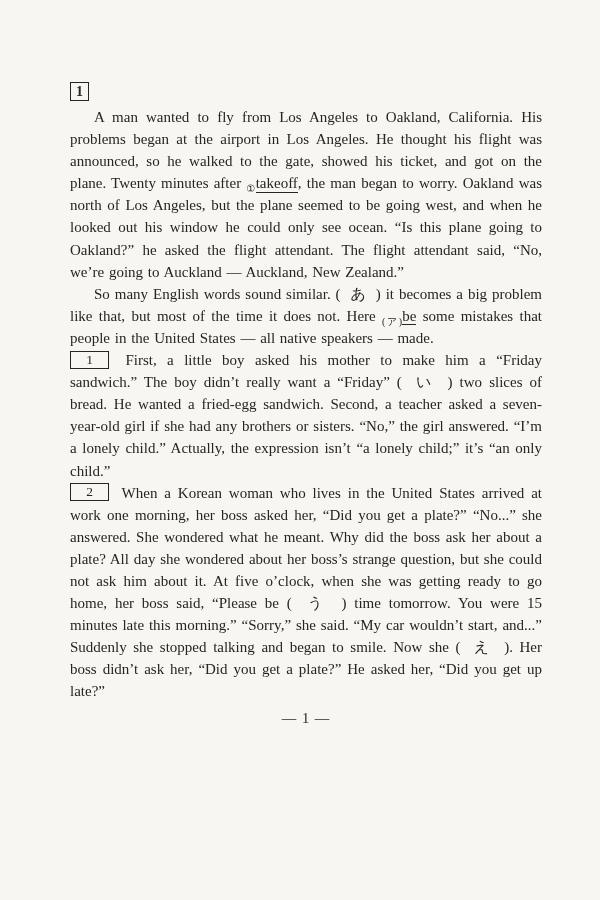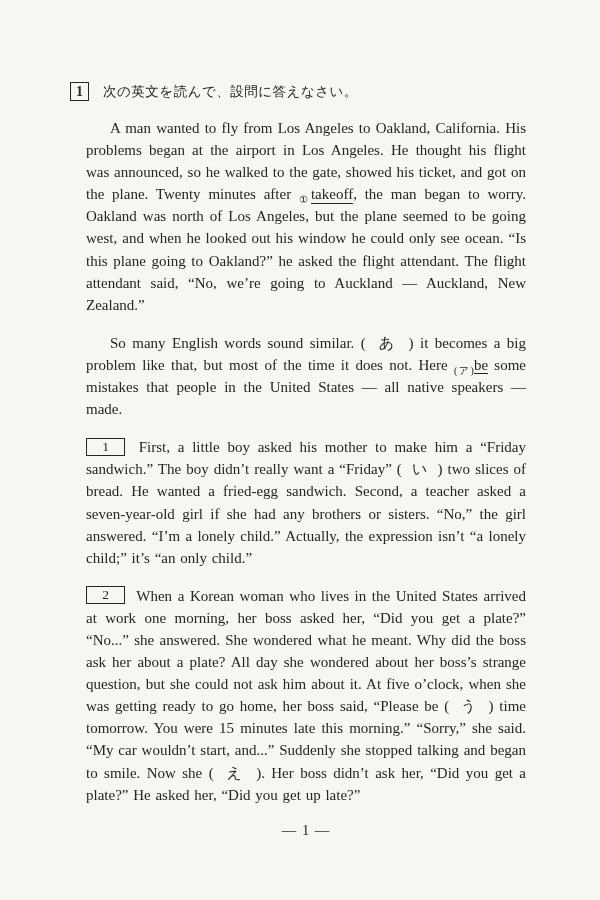--- a/index.html
+++ b/index.html
@@ -38,21 +38,21 @@
     font-size: 14px;
     font-weight: bold;
     flex: 0 0 auto;
   }
   .instruction {
     font-size: 13.5px;
     margin-left: 14px;
     letter-spacing: 0.5px;
   }
   .passage p.para {
-    margin: 16px;
+    margin: 0;
     font-size: 15px;
     line-height: 22.1px;
     text-align: justify;
     word-spacing: 1px;
   }
   .passage p.para.indent { text-indent: 24px; }
   .marker {
     font-size: 10px;
     line-height: 0;
     vertical-align: -4px;
@@ -83,21 +83,20 @@
   }
 </style>
 </head>
 <body>
 
 <div class="page" style="--paper: #f7f6f2; --ink: #262522;">
   <div class="content">
 
     <div class="header-row">
       <span class="qbox">1</span>
-      <span class="instruction">次の英文を読んで、設問に答えなさい。</span>
     </div>
 
     <div class="passage">
         <p class="para indent">A man wanted to fly from Los Angeles to Oakland, California. His problems began at the airport in Los Angeles. He thought his flight was announced, so he walked to the gate, showed his ticket, and got on the plane. Twenty minutes after <sub class="marker">①</sub><span class="underlined">takeoff</span>, the man began to worry. Oakland was north of Los Angeles, but the plane seemed to be going west, and when he looked out his window he could only see ocean. “Is this plane going to Oakland?” he asked the flight attendant. The flight attendant said, “No, we’re going to Auckland — Auckland, New Zealand.”</p>
         <p class="para indent">So many English words sound similar. <span class="blank">(&nbsp;&nbsp;あ&nbsp;&nbsp;)</span> it becomes a big problem like that, but most of the time it does not. Here <sub class="marker">(ア)</sub><span class="underlined">be</span> some mistakes that people in the United States — all native speakers — made.</p>
         <p class="para"><span class="boxnum">1</span> First, a little boy asked his mother to make him a “Friday sandwich.” The boy didn’t really want a “Friday” <span class="blank">(&nbsp;&nbsp;い&nbsp;&nbsp;)</span> two slices of bread. He wanted a fried-egg sandwich. Second, a teacher asked a seven-year-old girl if she had any brothers or sisters. “No,” the girl answered. “I’m a lonely child.” Actually, the expression isn’t “a lonely child;” it’s “an only child.”</p>
         <p class="para"><span class="boxnum">2</span> When a Korean woman who lives in the United States arrived at work one morning, her boss asked her, “Did you get a plate?” “No...” she answered. She wondered what he meant. Why did the boss ask her about a plate? All day she wondered about her boss’s strange question, but she could not ask him about it. At five o’clock, when she was getting ready to go home, her boss said, “Please be <span class="blank">(&nbsp;&nbsp;う&nbsp;&nbsp;)</span> time tomorrow. You were 15 minutes late this morning.” “Sorry,” she said. “My car wouldn’t start, and...” Suddenly she stopped talking and began to smile. Now she <span class="blank">(&nbsp;&nbsp;え&nbsp;&nbsp;)</span>. Her boss didn’t ask her, “Did you get a plate?” He asked her, “Did you get up late?”</p>
       </div>
 
     <div class="footer">— 1 —</div>

